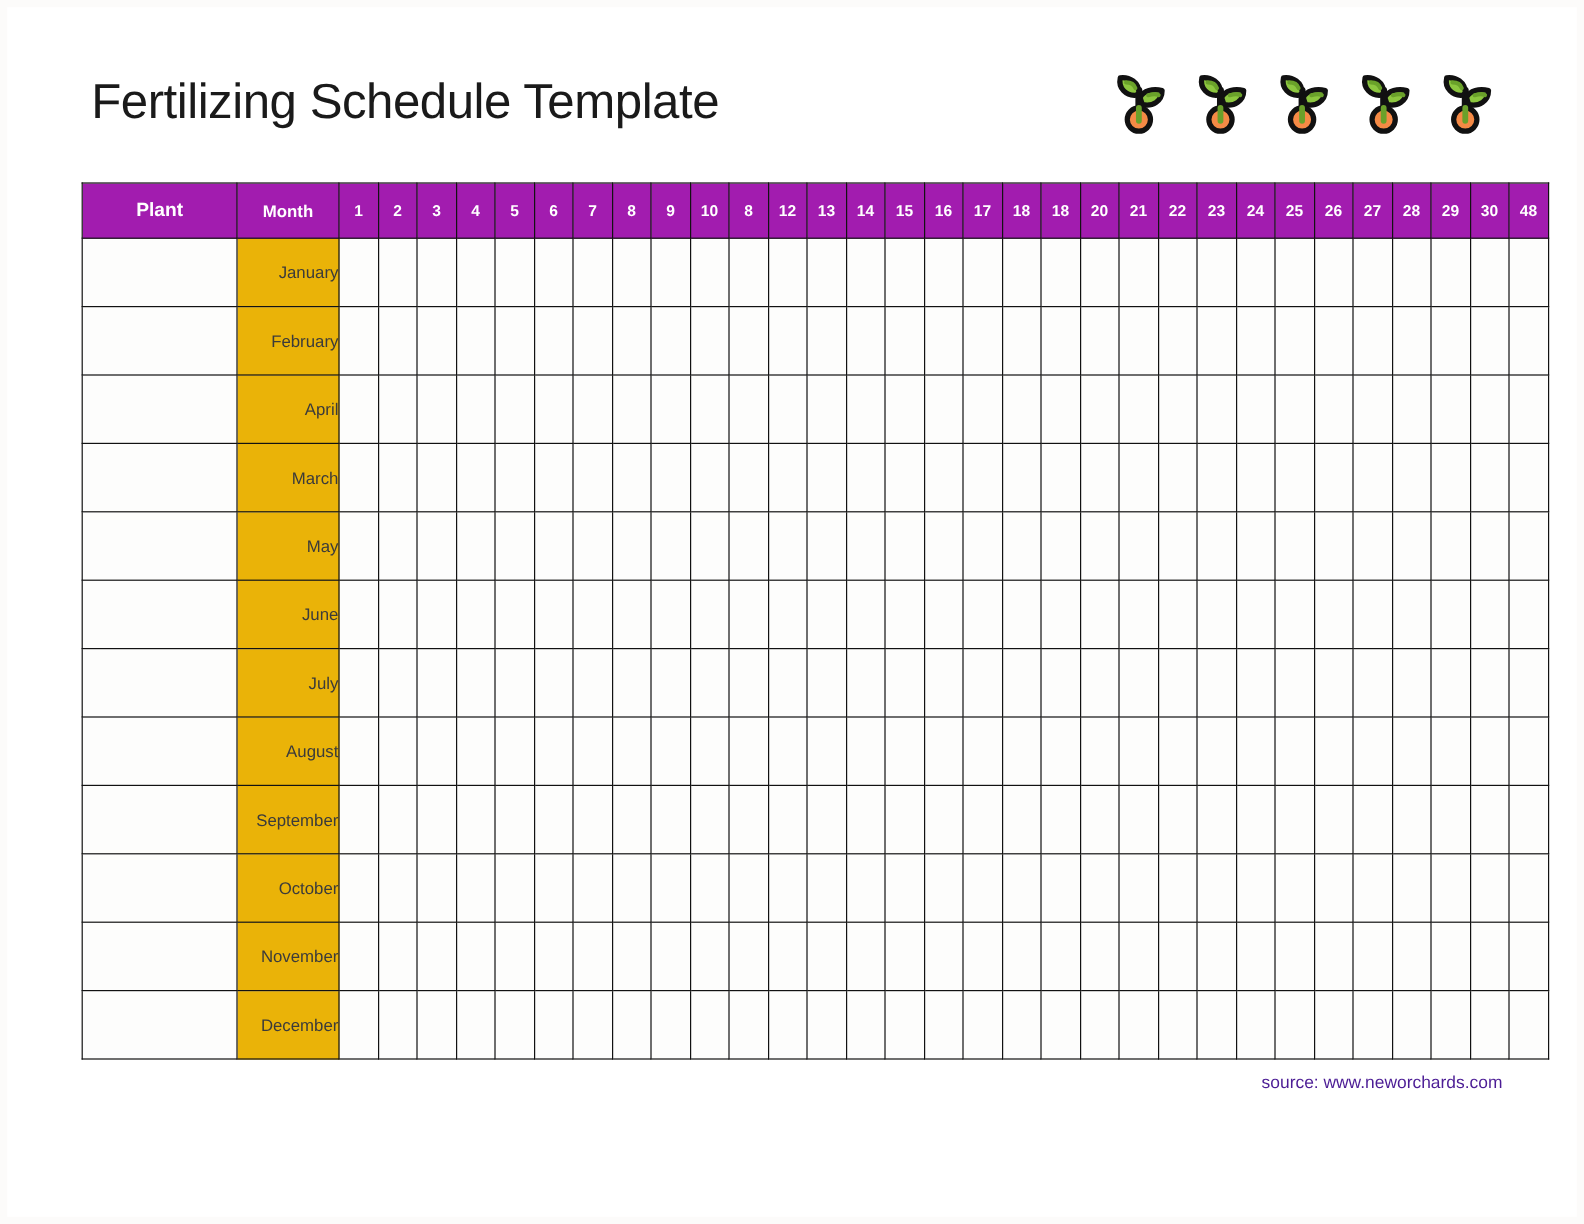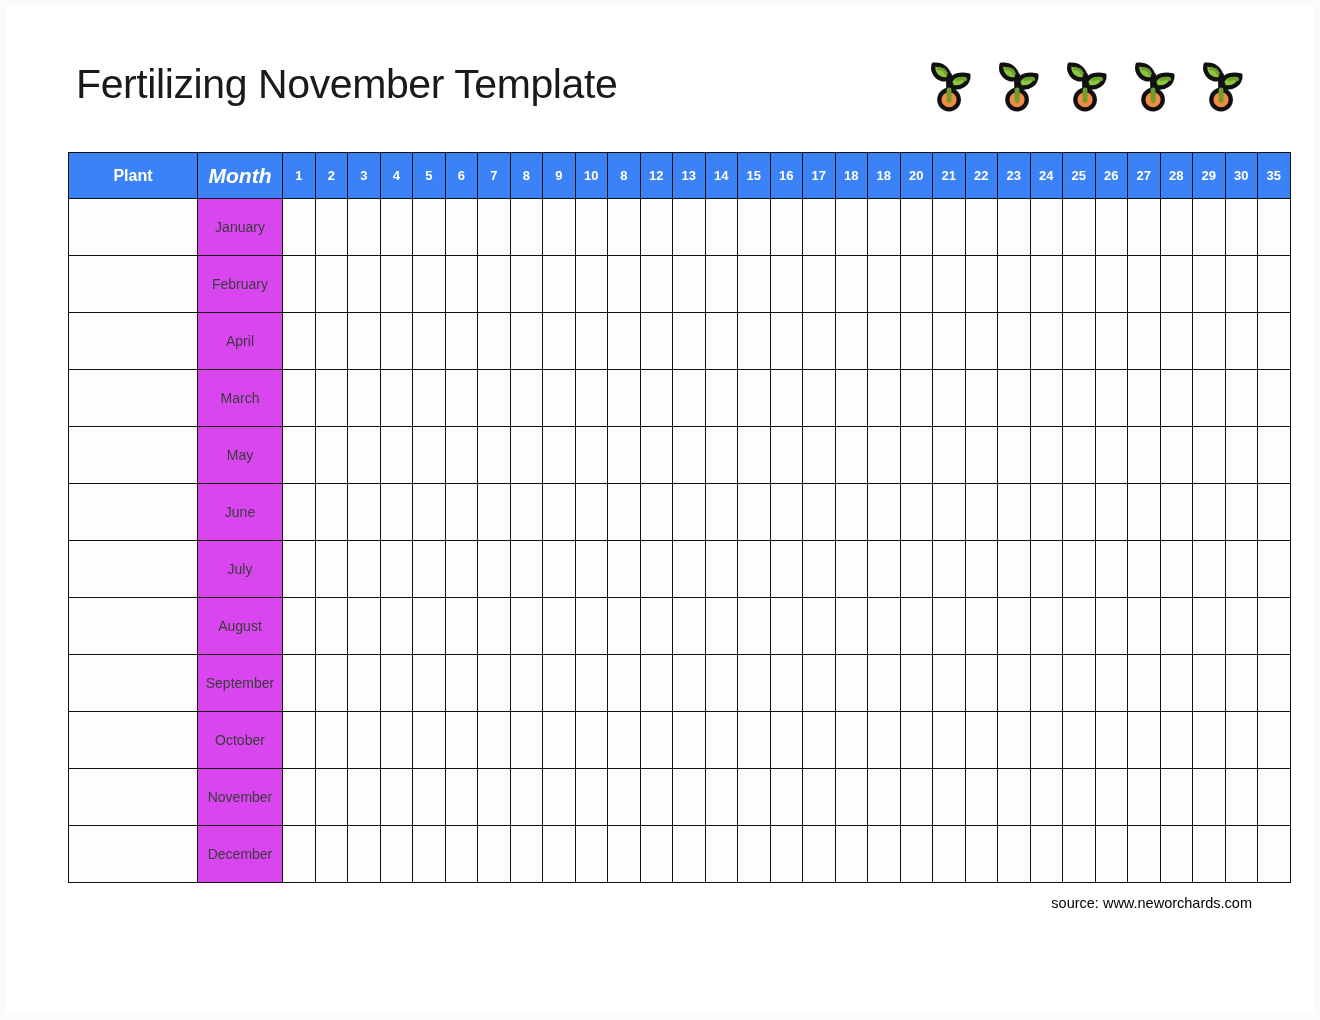--- a/index.html
+++ b/index.html
@@ -62,76 +62,75 @@
     border-collapse: collapse;
     table-layout: fixed;
   }
   table.schedule th,
   table.schedule td {
     border: 1px solid #121212;
     padding: 0;
     margin: 0;
   }
   thead th {
-    background: #3b82f6;
+    background: #a21caf;
     color: #ffffff;
     height: 45px;
     font-weight: bold;
     text-align: center;
     vertical-align: middle;
   }
   th.plant-head {
     width: 128px;
     font-size: 16px;
   }
   th.month-head {
     width: 84px;
-    font-size: 21px;
-    font-style: italic;
+    font-size: 14px;
   }
   th.day-head {
     width: 31.5px;
     font-size: 13px;
   }
   tbody td.plant-cell {
     width: 128px;
     height: 56px;
     background: #fdfdfc;
   }
   tbody td.month-cell {
     width: 84px;
     height: 56px;
-    background: #d946ef;
+    background: #eab308;
     color: #3b3b3b;
     font-size: 14px;
-    text-align: center;
+    text-align: right;
     vertical-align: middle;
   }
   tbody td.day-cell {
     width: 31.5px;
     height: 56px;
     background: #fdfdfc;
   }
   .source {
     position: absolute;
     right: 62px;
     top: 889px;
     font-size: 14.5px;
-    color: #000000;
+    color: #4c1d95;
     text-align: right;
     white-space: nowrap;
   }
 </style>
 </head>
 <body>
 
 <div class="page">
 
   <div class="header-band">
-    <div class="title">Fertilizing November Template</div>
+    <div class="title">Fertilizing Schedule Template</div>
     <div class="sprout-row">
         <span>
           <svg class="sprout" viewBox="0 0 64 64" xmlns="http://www.w3.org/2000/svg">
             <g stroke="#111111" stroke-width="4.5" stroke-linejoin="round" stroke-linecap="round">
               <path d="M30 34 L30 18" fill="none" stroke-width="6"></path>
               <path d="M30 20 C30 11 22 6 14 7 C12 16 19 23 28 22 Z" fill="#8CC63F"></path>
               <path d="M31 24 C34 18 42 16 50 18 C50 27 42 32 33 30 Z" fill="#8CC63F"></path>
               <circle cx="30" cy="43" r="10" fill="#F58A45"></circle>
               <path d="M30 33 L30 44" fill="none" stroke="#6aa12a" stroke-width="5"></path>
             </g>
@@ -222,21 +221,21 @@
           <th class="day-head">21</th>
           <th class="day-head">22</th>
           <th class="day-head">23</th>
           <th class="day-head">24</th>
           <th class="day-head">25</th>
           <th class="day-head">26</th>
           <th class="day-head">27</th>
           <th class="day-head">28</th>
           <th class="day-head">29</th>
           <th class="day-head">30</th>
-          <th class="day-head">35</th>
+          <th class="day-head">48</th>
         </tr>
     </thead>
     <tbody>
         <tr>
           <td class="plant-cell"></td>
           <td class="month-cell">January</td>
           <td class="day-cell"></td>
           <td class="day-cell"></td>
           <td class="day-cell"></td>
           <td class="day-cell"></td>

